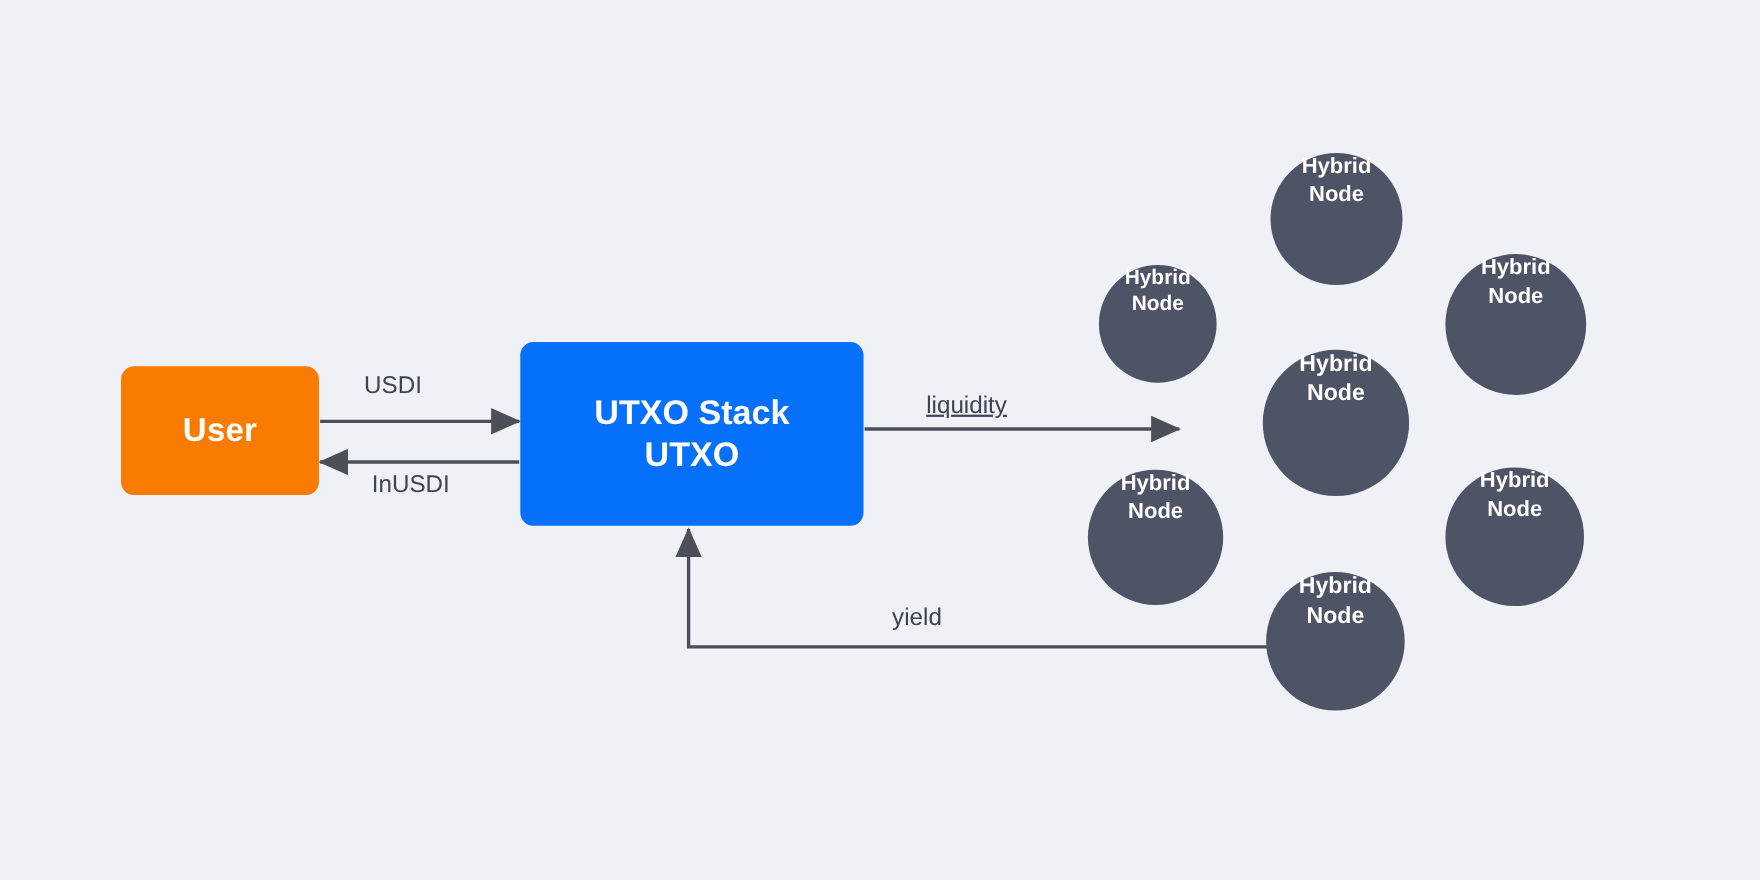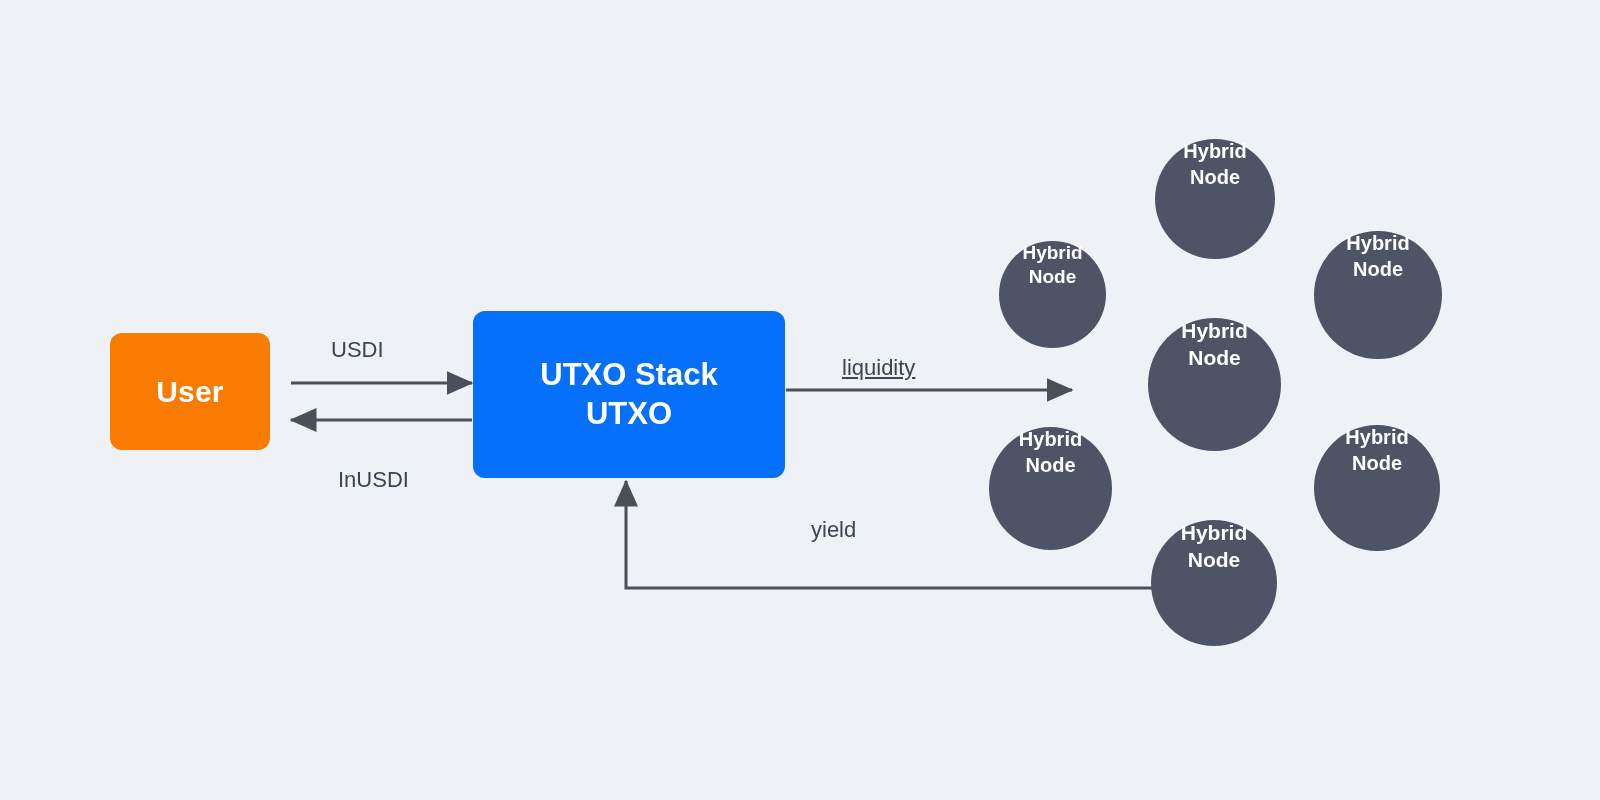--- a/index.html
+++ b/index.html
@@ -32,21 +32,21 @@
     text-align: center;
     border-radius: 12px;
     color: #ffffff;
     font-weight: bold;
     line-height: 1.25;
     box-sizing: border-box;
   }
   #user-node {
     left: 110px;
     top: 333px;
-    width: 160px;
+    width: 180px;
     height: 117px;
     background: #f97b00;
     font-size: 30px;
     letter-spacing: 0.2px;
   }
   #dlsp-node {
     left: 473px;
     top: 311px;
     width: 312px;
     height: 167px;
@@ -156,19 +156,19 @@
 
   <div class="hybrid-node" style="left:1151px; top:520px; width:126px; height:126px; font-size:21px;">
     <span>
       <span>Hybrid</span><br>
       <span>Node</span>
     </span>
   </div>
 
   <div class="edge-label" style="left:331px; top:337px;">USDI</div>
 
-  <div class="edge-label" style="left:338px; top:427px;margin-top:40px;">InUSDI</div>
+  <div class="edge-label" style="left:338px; top:427px;">InUSDI</div>
 
   <div class="edge-label" style="left:842px; top:355px;text-decoration:underline;">liquidity</div>
 
-  <div class="edge-label" style="left:811px; top:517px;">yield</div>
+  <div class="edge-label" style="left:811px; top:548px;">yield</div>
 
 </div>
 
 </body></html>

